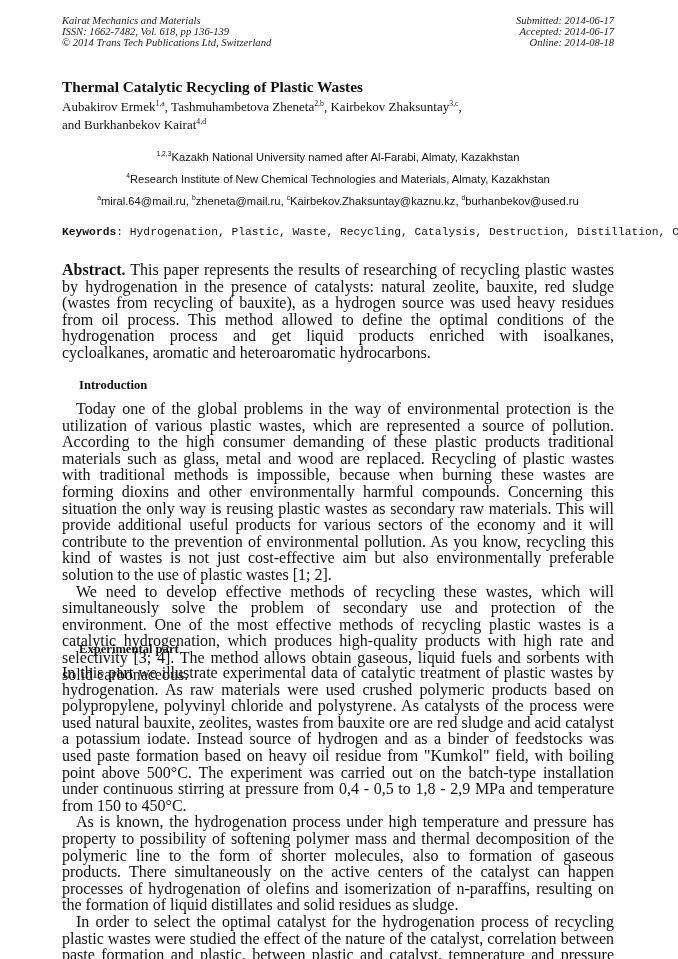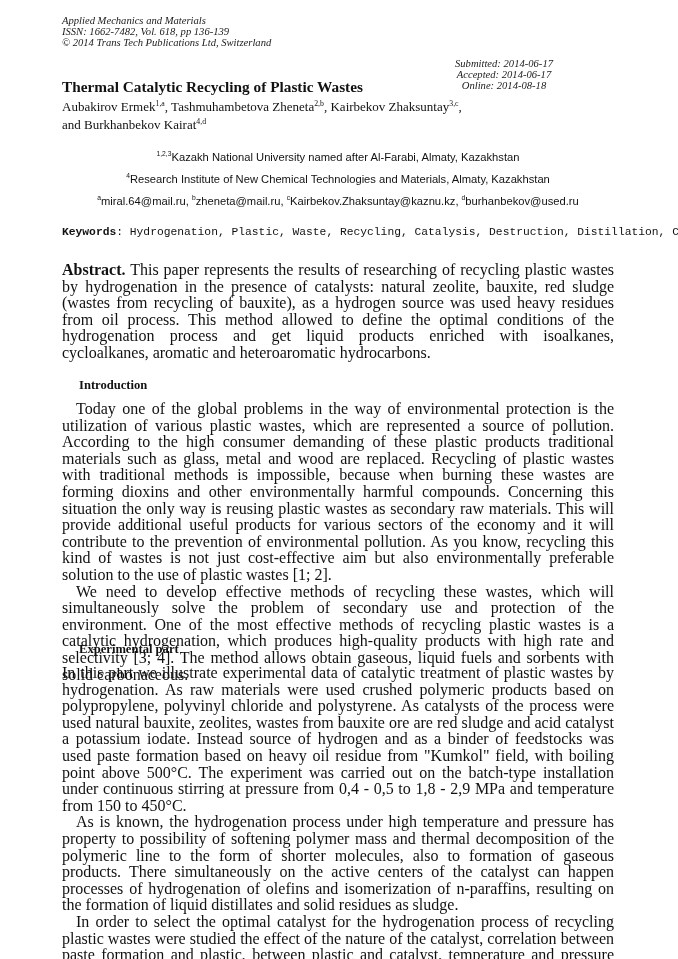--- a/index.html
+++ b/index.html
@@ -34,23 +34,22 @@
     .header-left {
       position: absolute;
       left: 0;
       top: 0;
       width: 320px;
     }
     .header-right {
       position: absolute;
       right: 0;
       top: 0;
-      text-align: center;
+      text-align: right;
       width: 220px;
-      margin-top: 43px;
     }
     .header-line { display: block; white-space: nowrap; }
 
     .title-block {
       position: absolute;
       top: 77px;
       left: 0;
       width: 552px;
       font-family: Liberation Serif, serif;
     }
@@ -138,21 +137,21 @@
     }
     .experimental .section-heading { margin-bottom: 8px; }
   </style>
 </head>
 <body>
 
 <div class="page">
 
   <div class="header">
     <div class="header-left">
-      <span class="header-line">Applied Mechanics and Materials</span>
+      <span class="header-line">Kairat Mechanics and Materials</span>
       <span class="header-line">ISSN: 1662-7482, Vol. 618, pp 136-139</span>
       <span class="header-line">© 2014 Trans Tech Publications Ltd, Switzerland</span>
     </div>
     <div class="header-right">
       <span class="header-line">Submitted: 2014-06-17</span>
       <span class="header-line">Accepted: 2014-06-17</span>
       <span class="header-line">Online: 2014-08-18</span>
     </div>
   </div>
 

